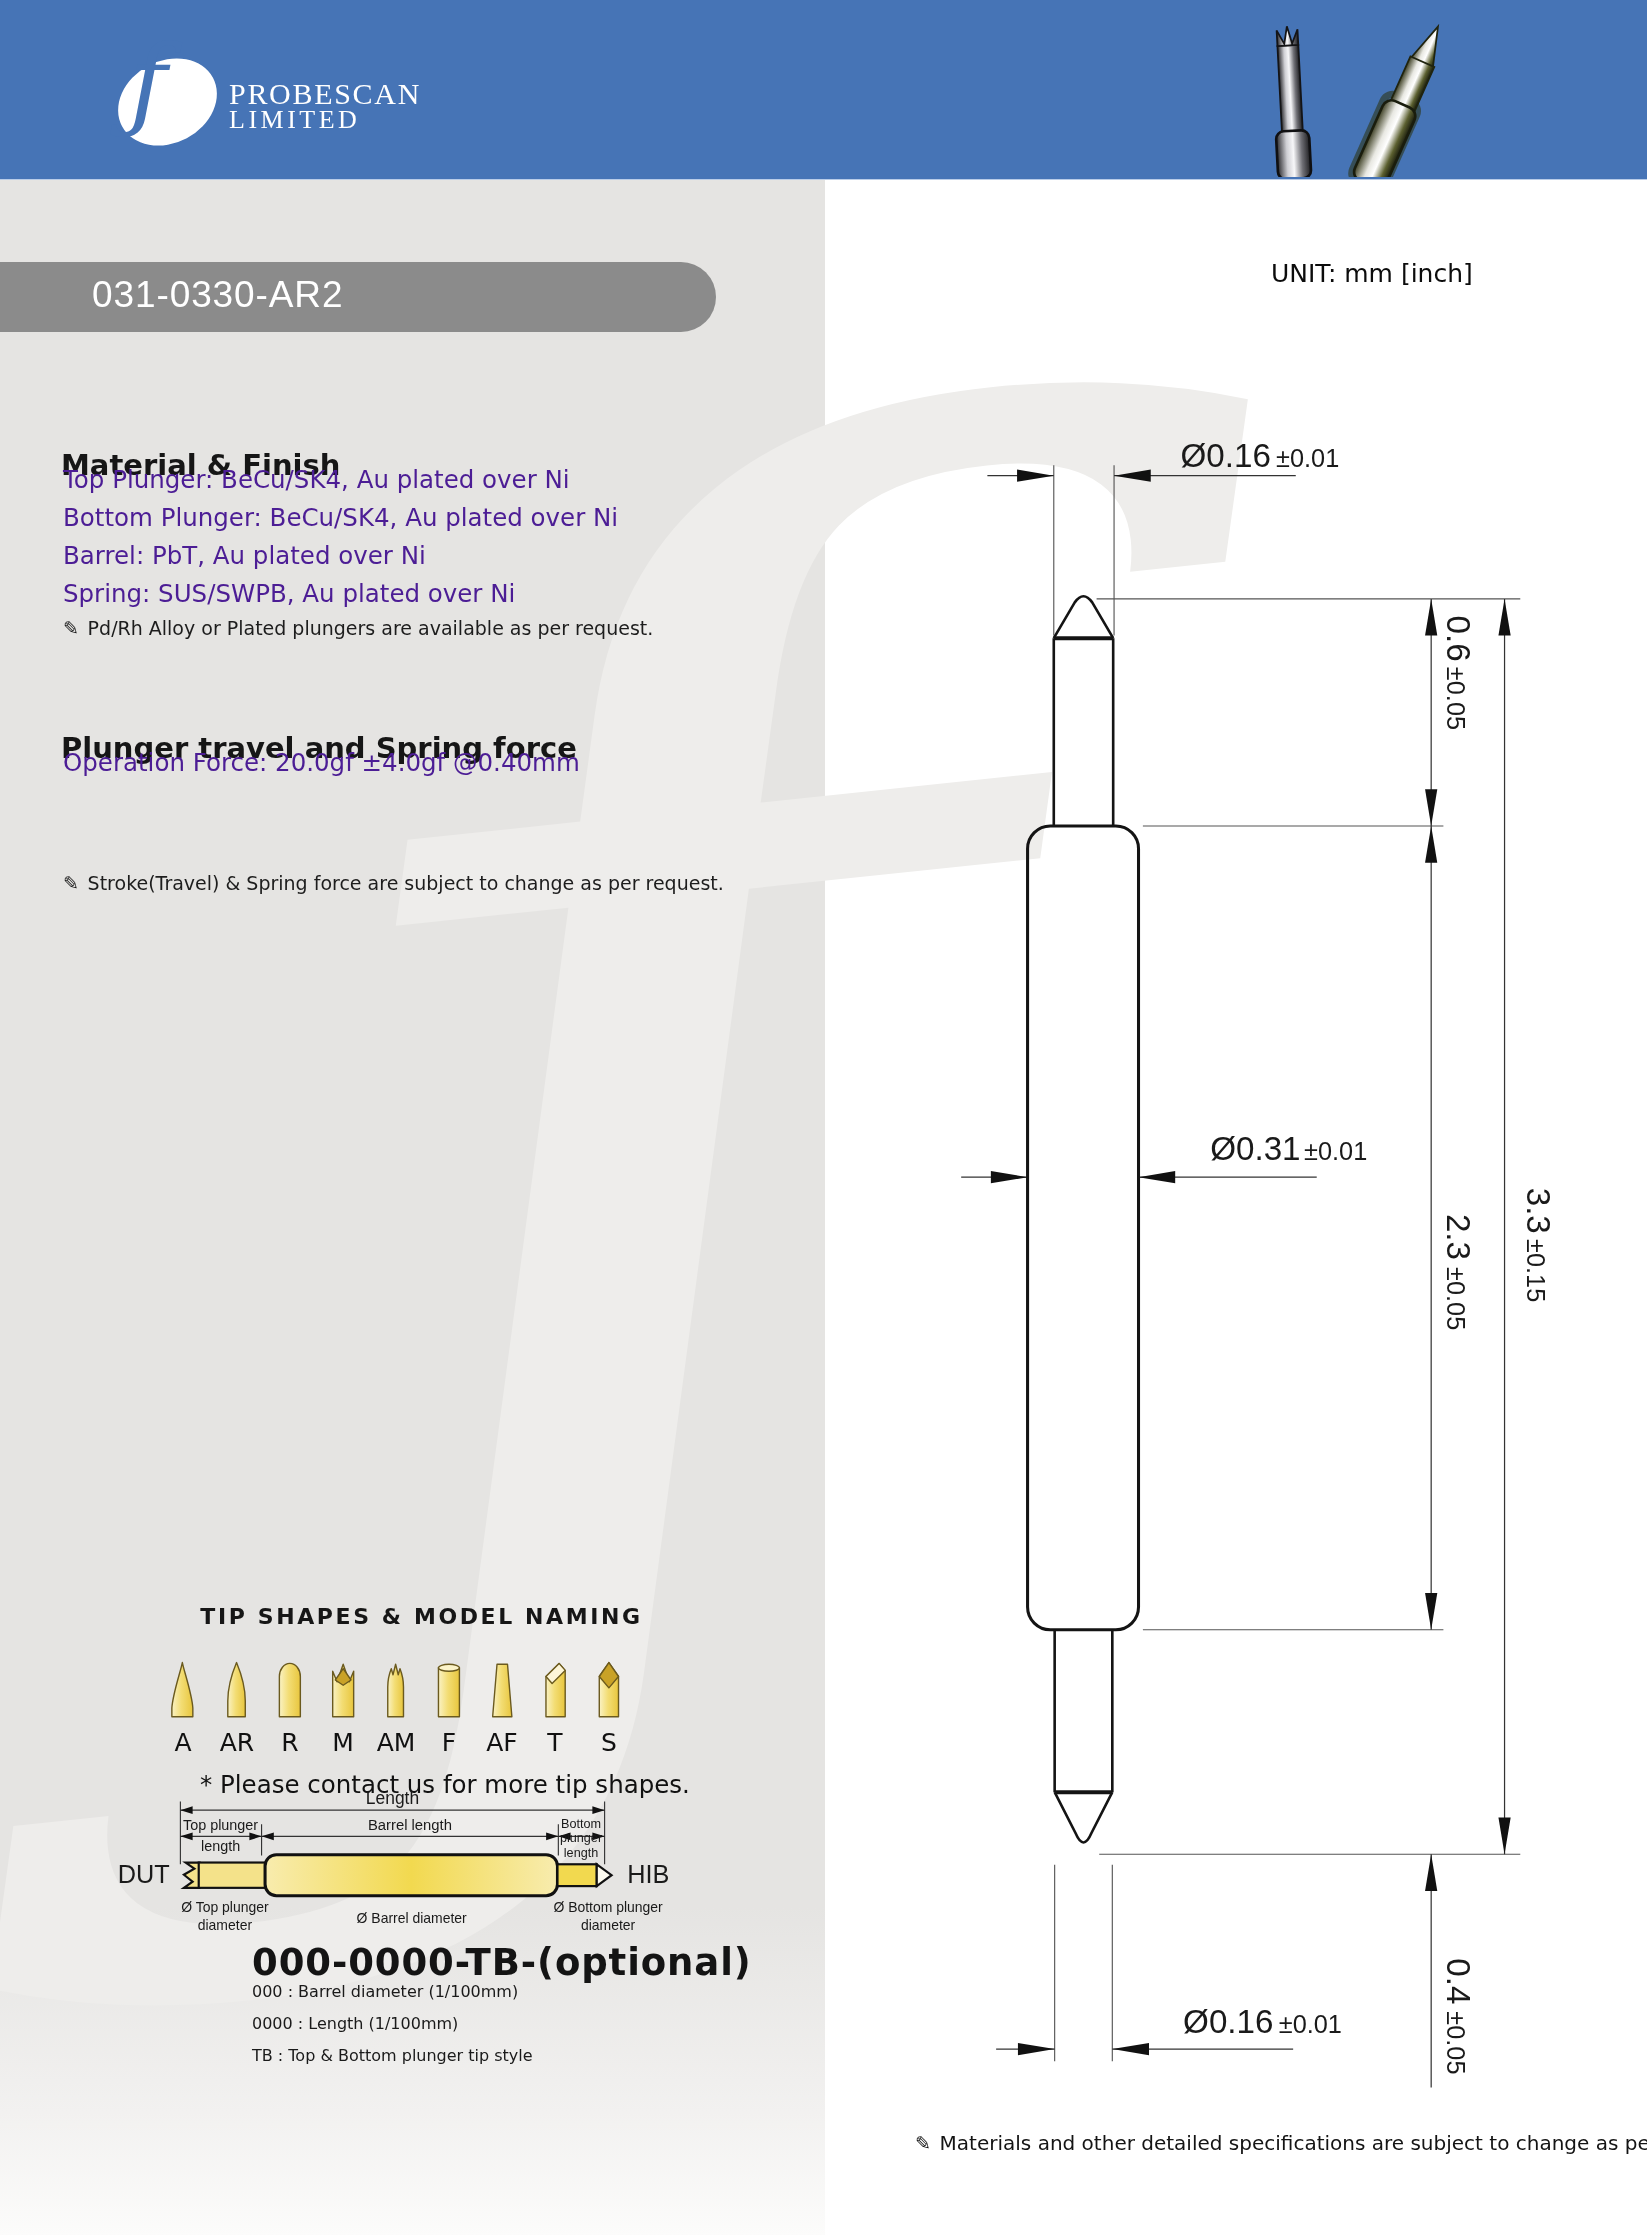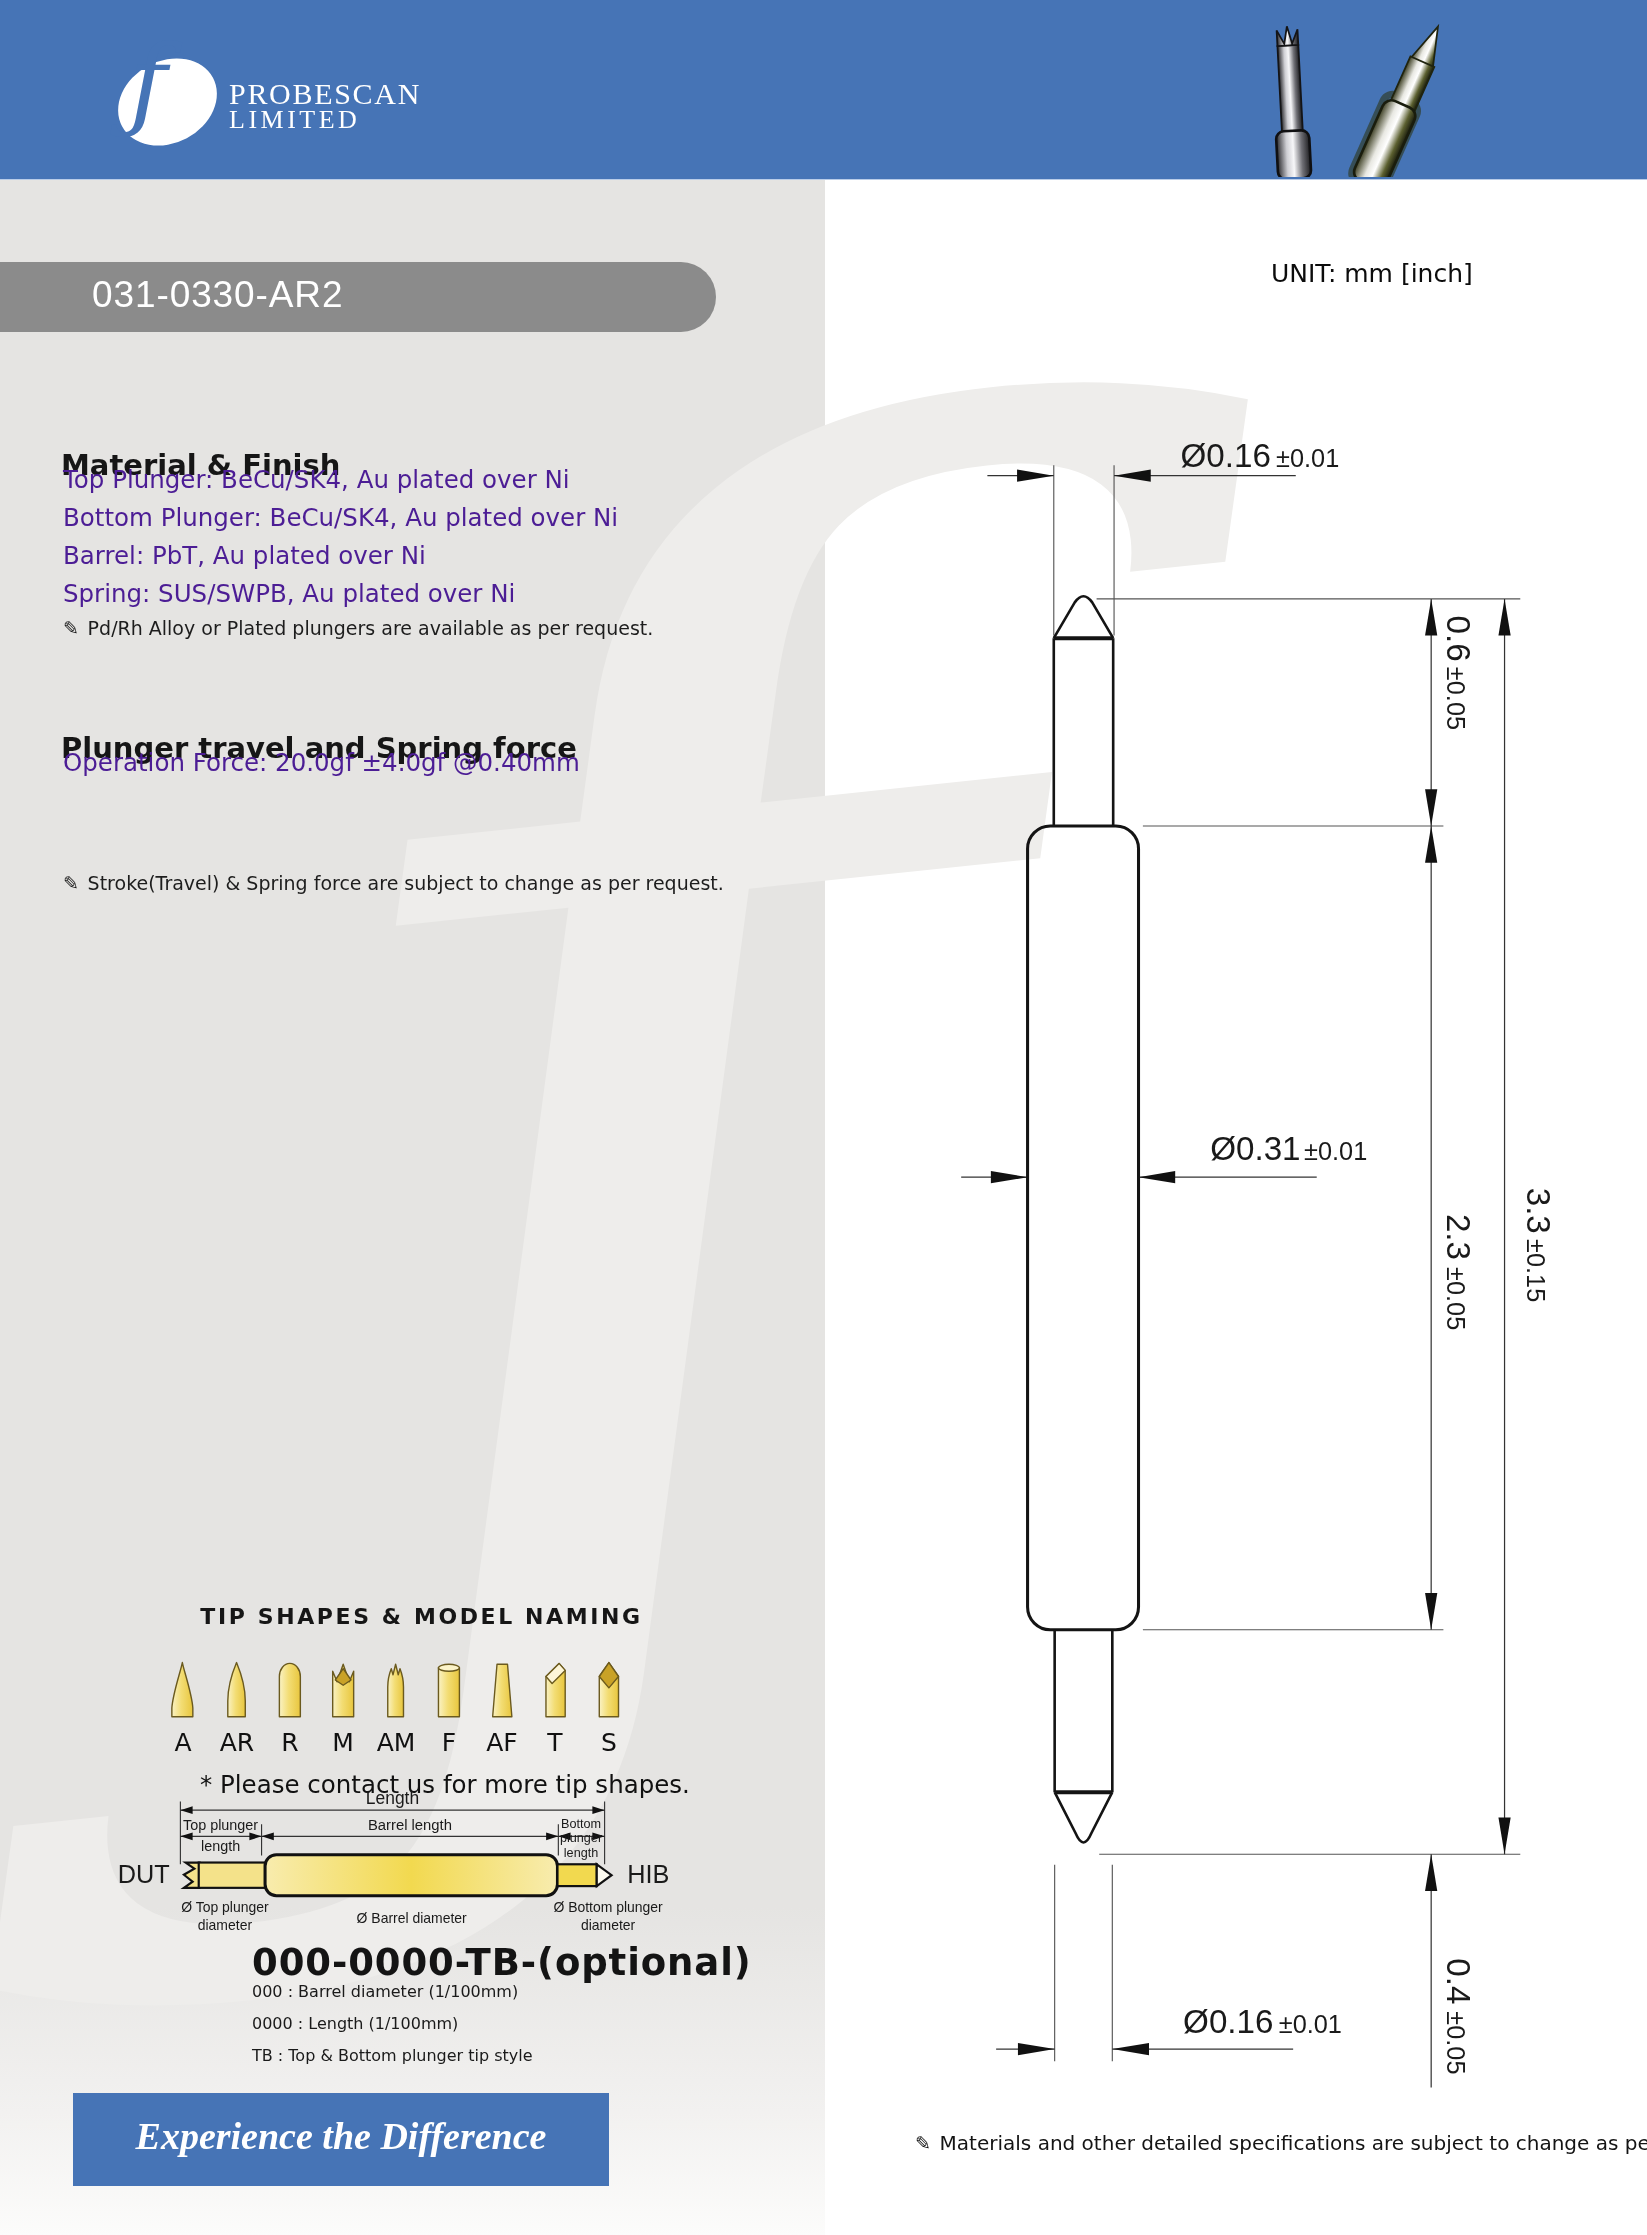--- a/index.html
+++ b/index.html
@@ -303,21 +303,18 @@
     </g>
   </svg>
 
   <div class="abs" id="model-format">000-0000-TB-(optional)</div>
   <div class="abs" id="naming-legend">
     <div>000 : Barrel diameter (1/100mm)</div>
     <div>0000 : Length (1/100mm)</div>
     <div>TB : Top &amp; Bottom plunger tip style</div>
   </div>
 
-  <div class="abs" id="footer-bar">
-    <div id="footer-slogan">Experience the Difference</div>
-  </div>
   <div class="abs note-line" id="bottom-note">
     <span class="pencil">✎</span><span>Materials and other detailed specifications are subject to change as per request.</span>
   </div>
 
 </div>
 
 
 </body></html>

